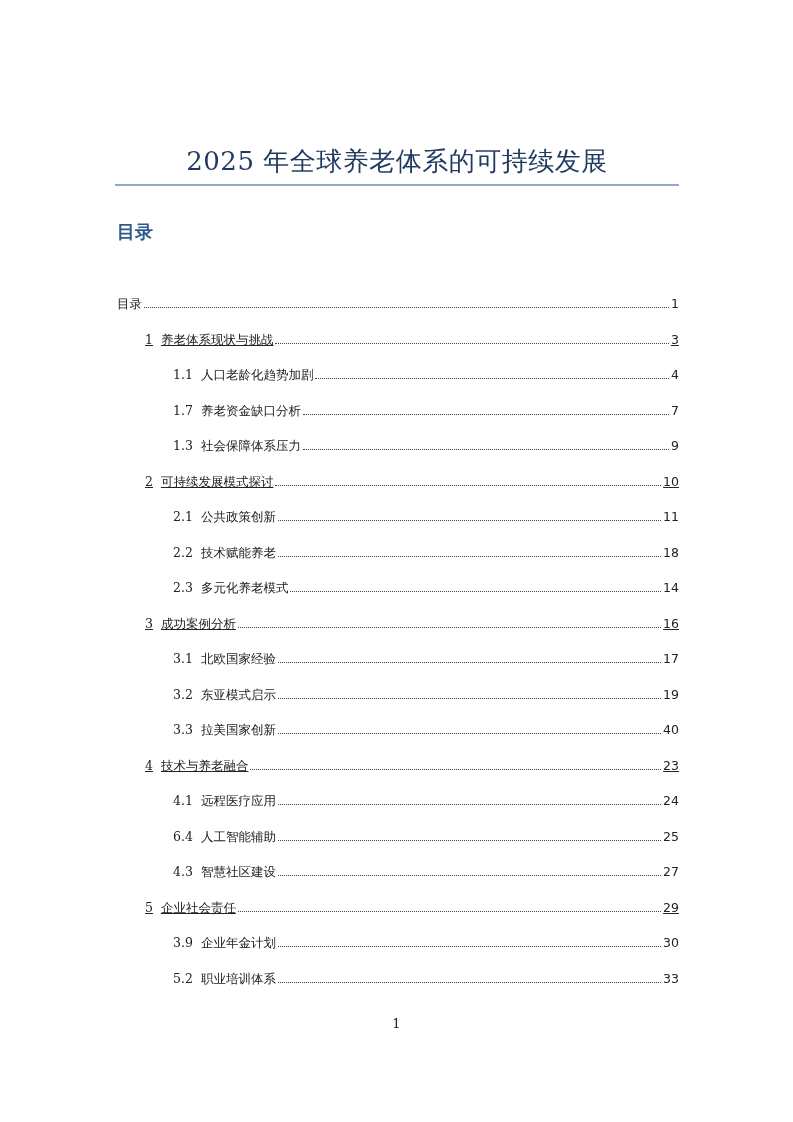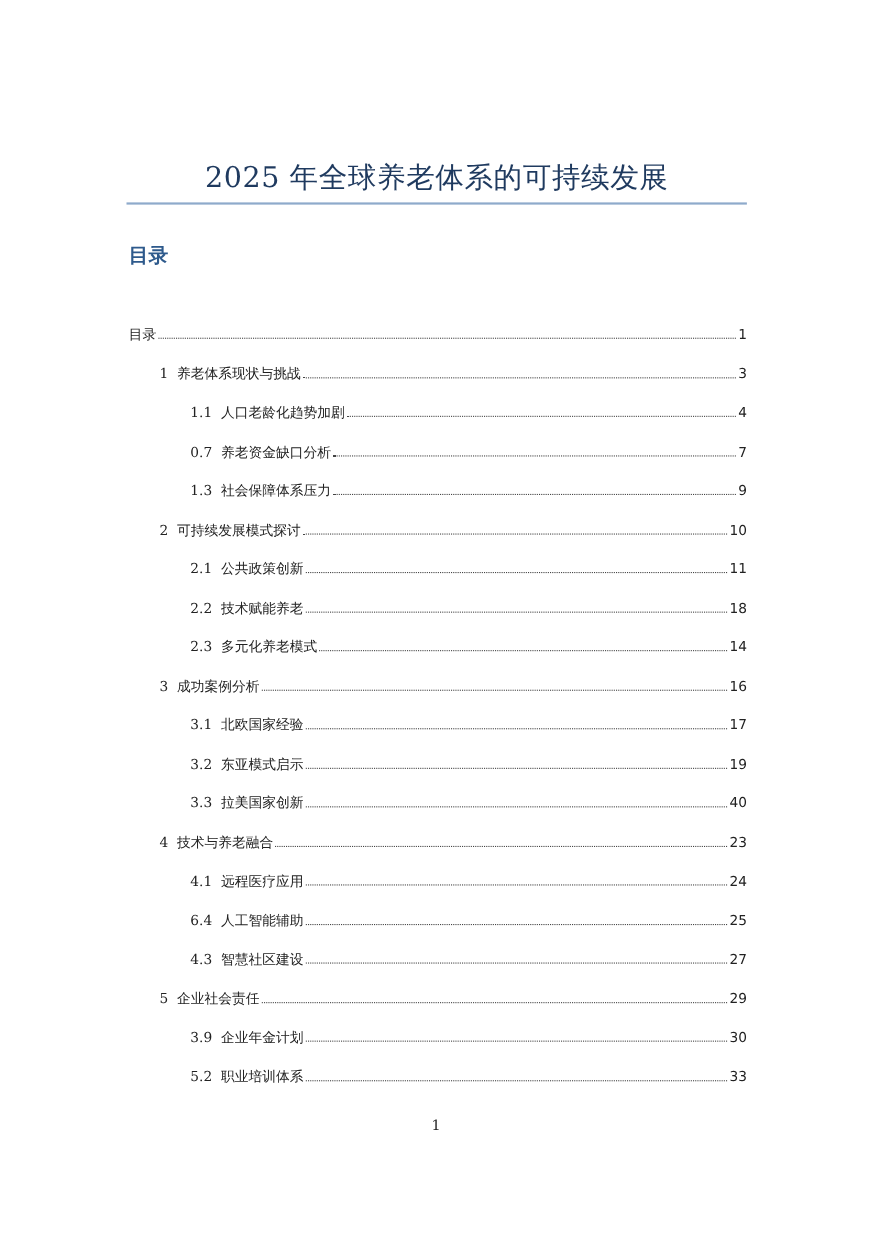--- a/index.html
+++ b/index.html
@@ -8,21 +8,21 @@
     .doc-title { position: absolute; left: 115px; width: 564px; top: 140px; text-align: center; font-size: 26px; color: #1f3a5f; font-family: "DejaVu Serif", "Liberation Serif", serif; letter-spacing: 0.5px; }
     .title-rule { position: absolute; left: 115px; width: 564px; top: 180px; height: 0; border-top: 2px solid #8eaacb; }
     .toc-heading { position: absolute; left: 117px; top: 216px; font-size: 18px; font-weight: bold; color: #2e5a8c; font-family: "DejaVu Sans", "Liberation Sans", sans-serif; }
     .toc { position: absolute; left: 117px; top: 288px; width: 562px; }
     .toc-row { position: absolute; left: 0; right: 0; height: 20px; display: flex; align-items: flex-end; font-size: 12.5px; line-height: 16px; }
     .toc-row .label { white-space: nowrap; padding-right: 2px; }
     .toc-row .num { margin-right: 8px; }
     .toc-row .dots { flex: 1; border-bottom: 1.5px dotted #444; margin-bottom: 4px; height: 0; }
     .toc-row .page-num { white-space: nowrap; padding-left: 2px; font-family: "DejaVu Sans", "Liberation Sans", sans-serif; font-size: 12.5px; }
     .lvl0 .label { font-family: "DejaVu Sans", "Liberation Sans", sans-serif; }
-    .lvl1 { left: 28px; }
+    .lvl1 { left: 28px; text-decoration: underline; }
     .lvl2 { left: 56px; }
     .footer-page { position: absolute; left: 0; width: 793px; top: 1012px; text-align: center; font-size: 13px; color: #222; }
     .watermark { position: absolute; pointer-events: none; color: rgba(150,150,150,0.35); font-family: "DejaVu Sans", "Liberation Sans", sans-serif; font-weight: bold; text-align: center; width: 793px; left: 0; }
     .wm-main { top: 478px; font-size: 76px; letter-spacing: 24px; color: rgba(160,160,160,0.33); }
     .wm-url { top: 568px; font-size: 24px; letter-spacing: 1px; color: rgba(160,160,160,0.38); }
     .wm-note { top: 604px; font-size: 26px; letter-spacing: 2px; color: rgba(160,160,160,0.38); }
   </style>
 </head>
 <body>
 
@@ -41,21 +41,21 @@
       <span class="label"><span class="num">1</span><span>养老体系现状与挑战</span></span>
       <span class="dots"></span>
       <span class="page-num">3</span>
     </div>
     <div class="toc-row lvl2" style="top:71px">
       <span class="label"><span class="num">1.1</span><span>人口老龄化趋势加剧</span></span>
       <span class="dots"></span>
       <span class="page-num">4</span>
     </div>
     <div class="toc-row lvl2" style="top:106.5px">
-      <span class="label"><span class="num">0.7</span><span>养老资金缺口分析</span></span>
+      <span class="label"><span class="num">1.7</span><span>养老资金缺口分析</span></span>
       <span class="dots"></span>
       <span class="page-num">7</span>
     </div>
     <div class="toc-row lvl2" style="top:142px">
       <span class="label"><span class="num">1.3</span><span>社会保障体系压力</span></span>
       <span class="dots"></span>
       <span class="page-num">9</span>
     </div>
     <div class="toc-row lvl1" style="top:177.5px">
       <span class="label"><span class="num">2</span><span>可持续发展模式探讨</span></span>

